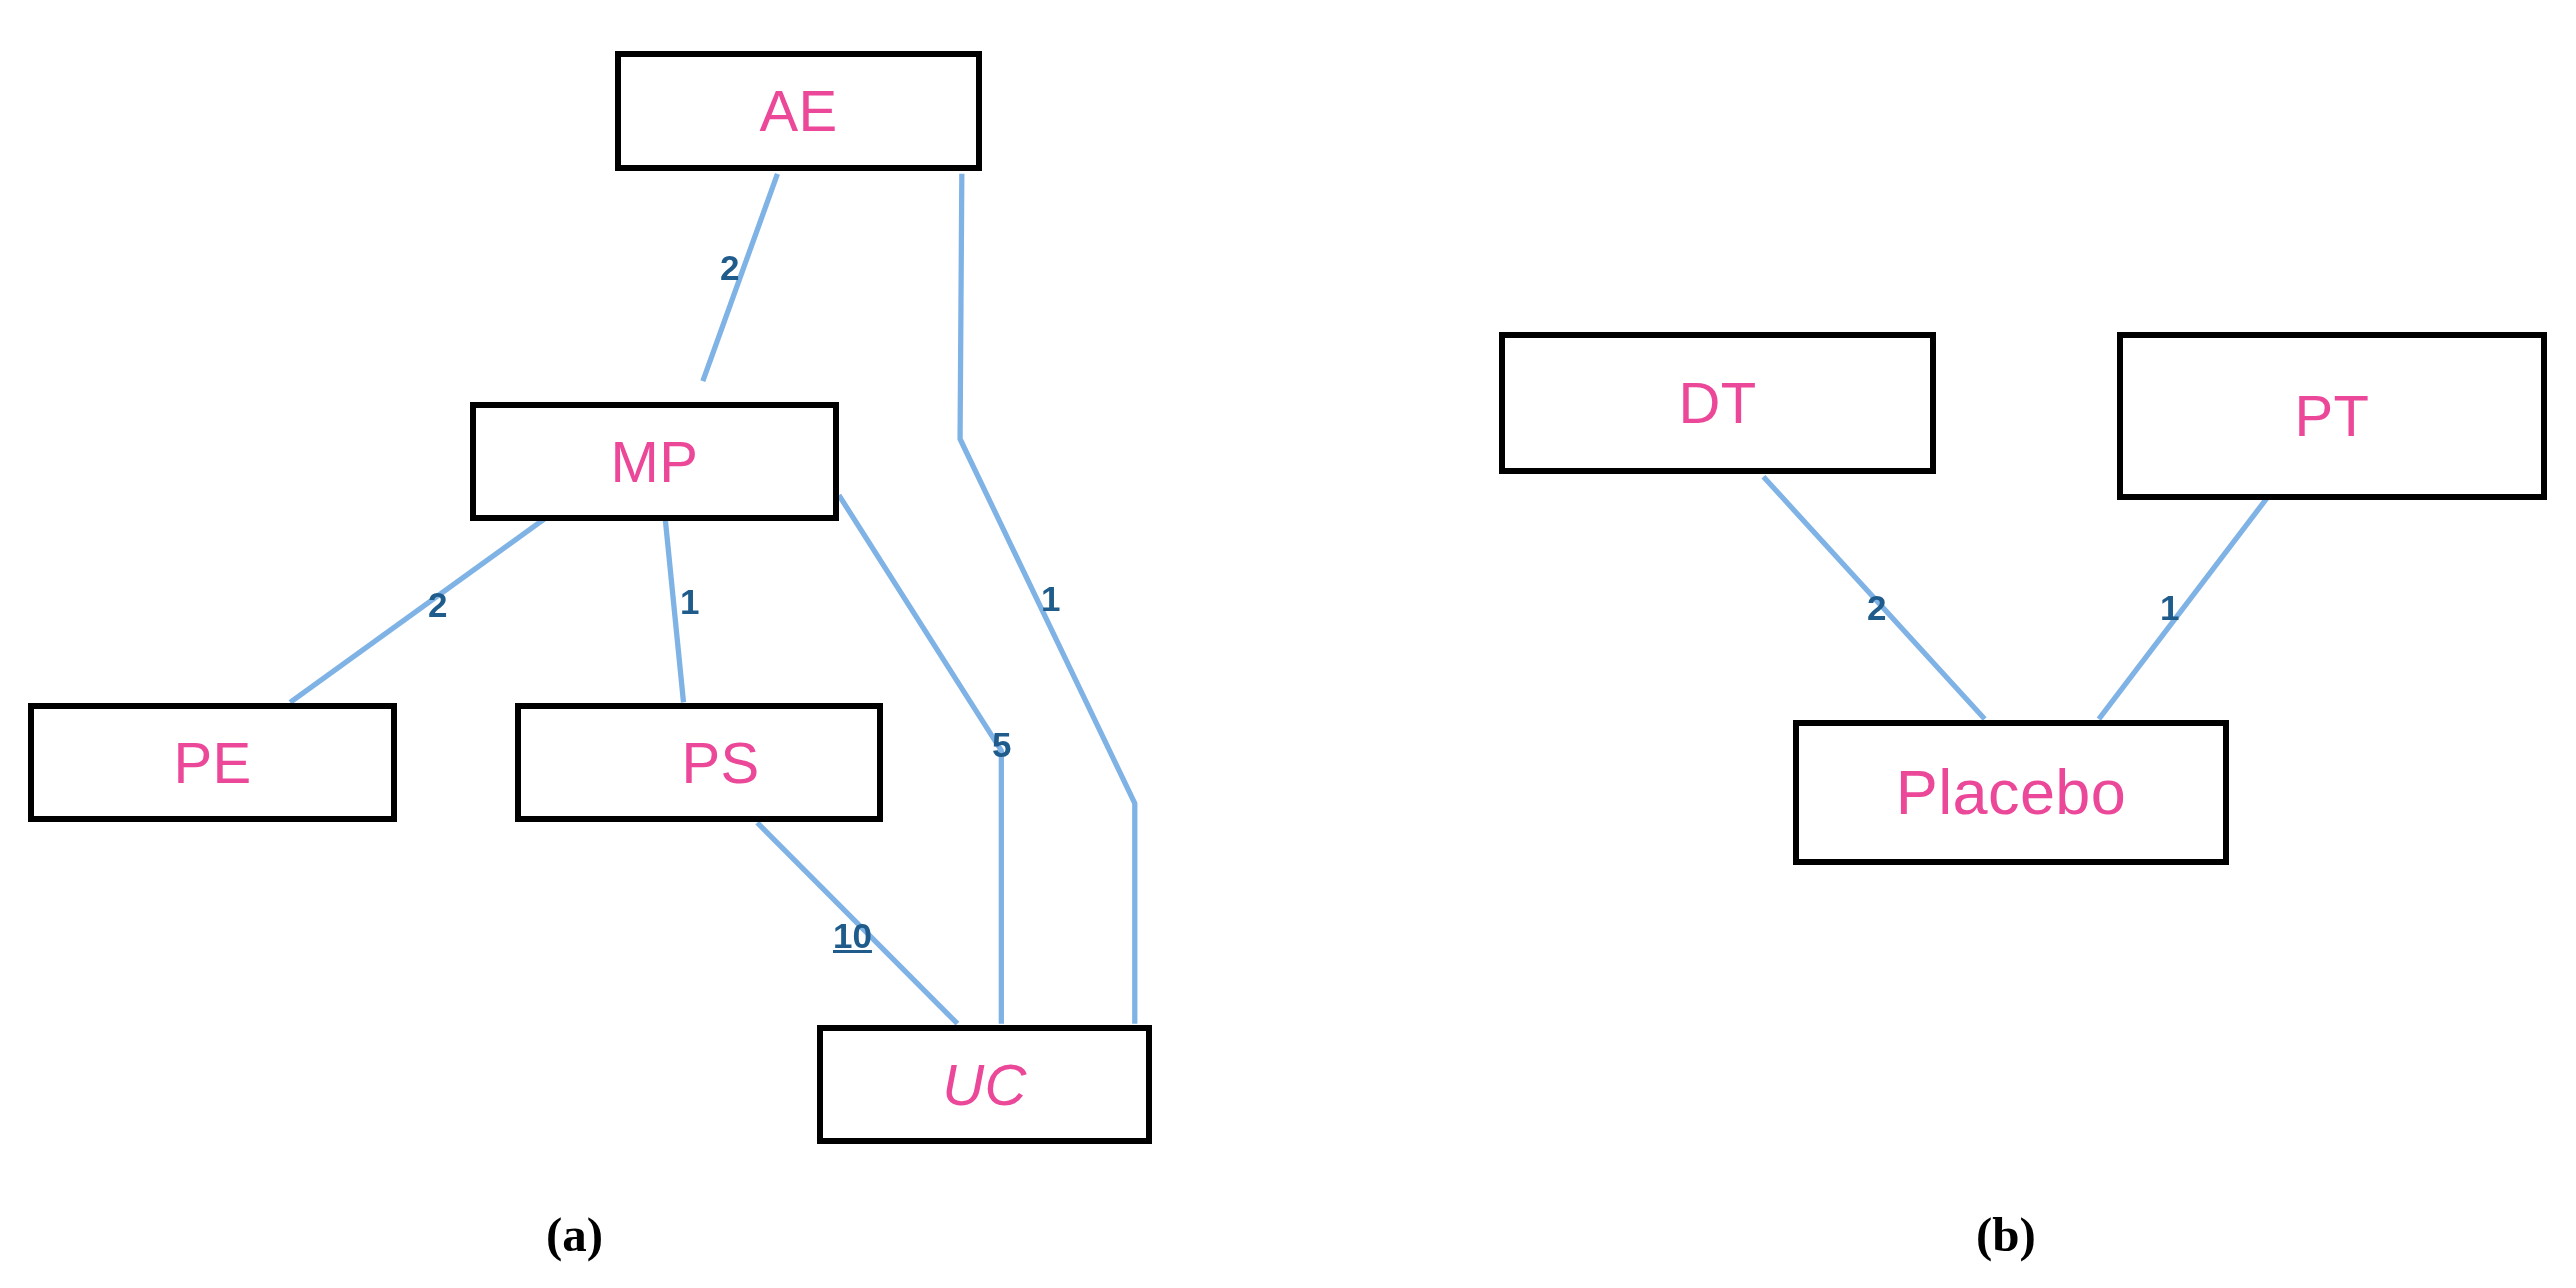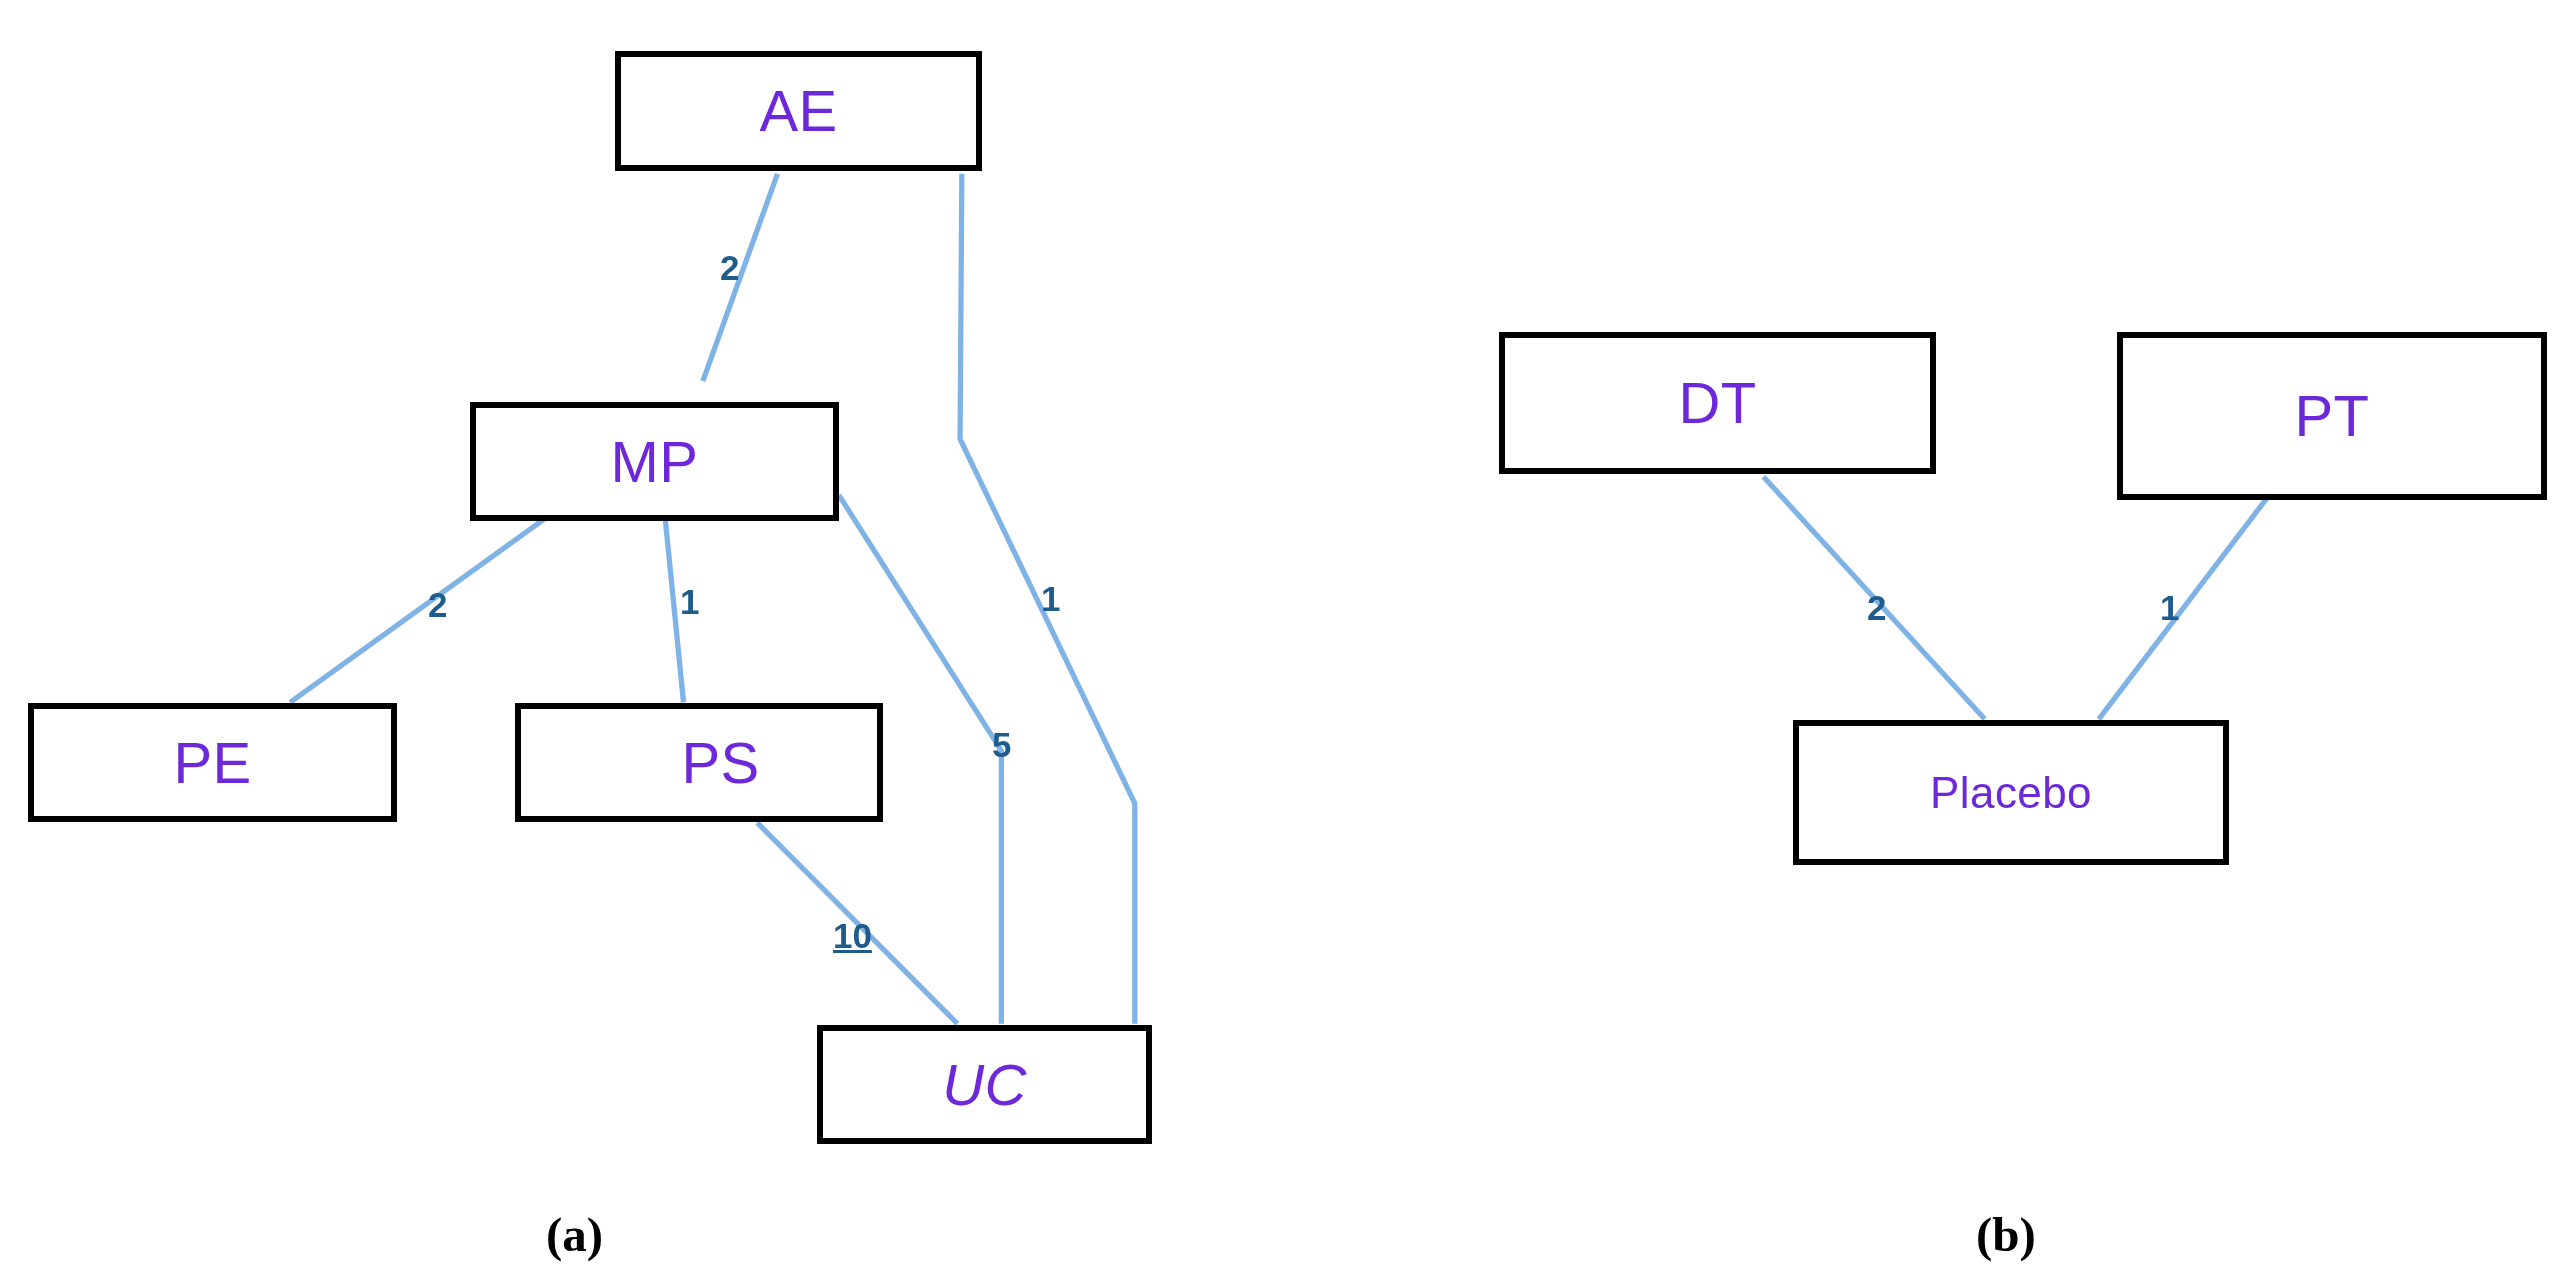--- a/index.html
+++ b/index.html
@@ -35,27 +35,27 @@
     border: 6.1px solid #000000;
     display: flex;
     align-items: center;
     justify-content: center;
     z-index: 5;
   }
   .node-label {
     font-family: "Liberation Sans", sans-serif;
     font-size: 58px;
     font-weight: 400;
-    color: #6d28d9;
+    color: #ec4899;
     line-height: 1;
     letter-spacing: 0.4px;
     white-space: nowrap;
   }
   .node-label.wide {
-    font-size: 44px;
+    font-size: 63px;
   }
   .edge-weight {
     position: absolute;
     font-family: "Liberation Sans", sans-serif;
     font-size: 35px;
     font-weight: 700;
     color: #1F5C8B;
     line-height: 1;
     white-space: nowrap;
     z-index: 8;

